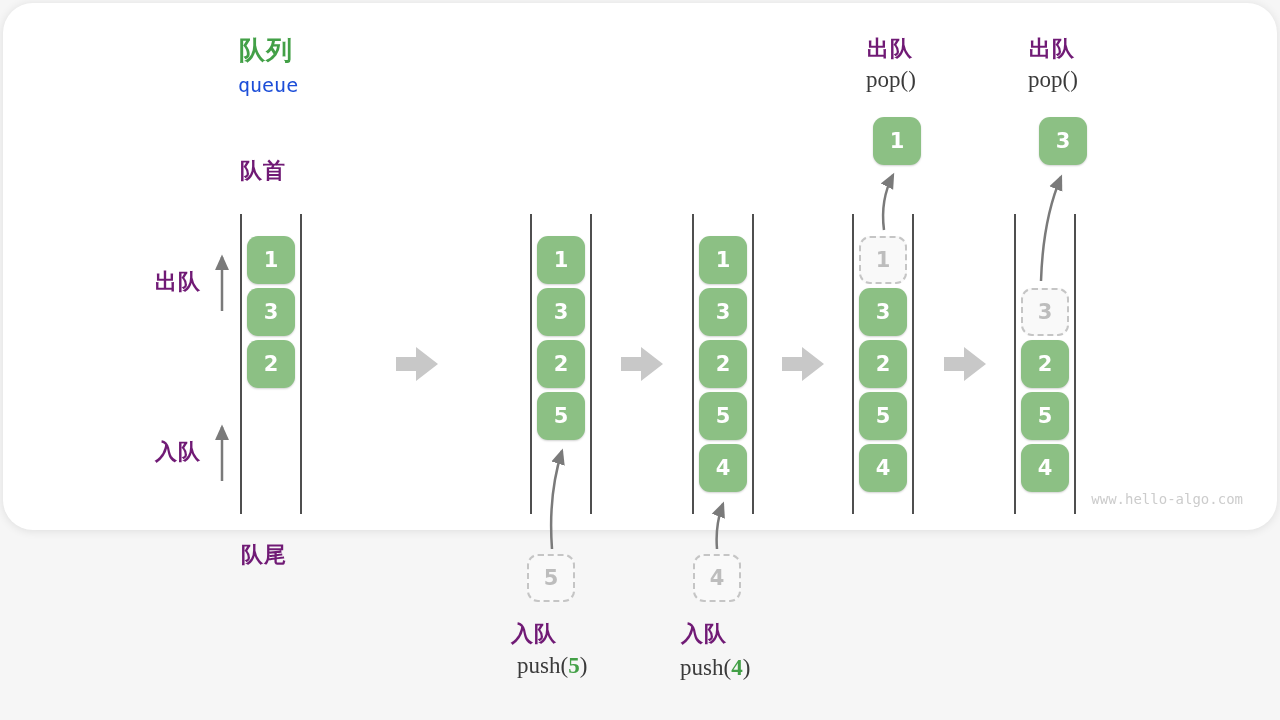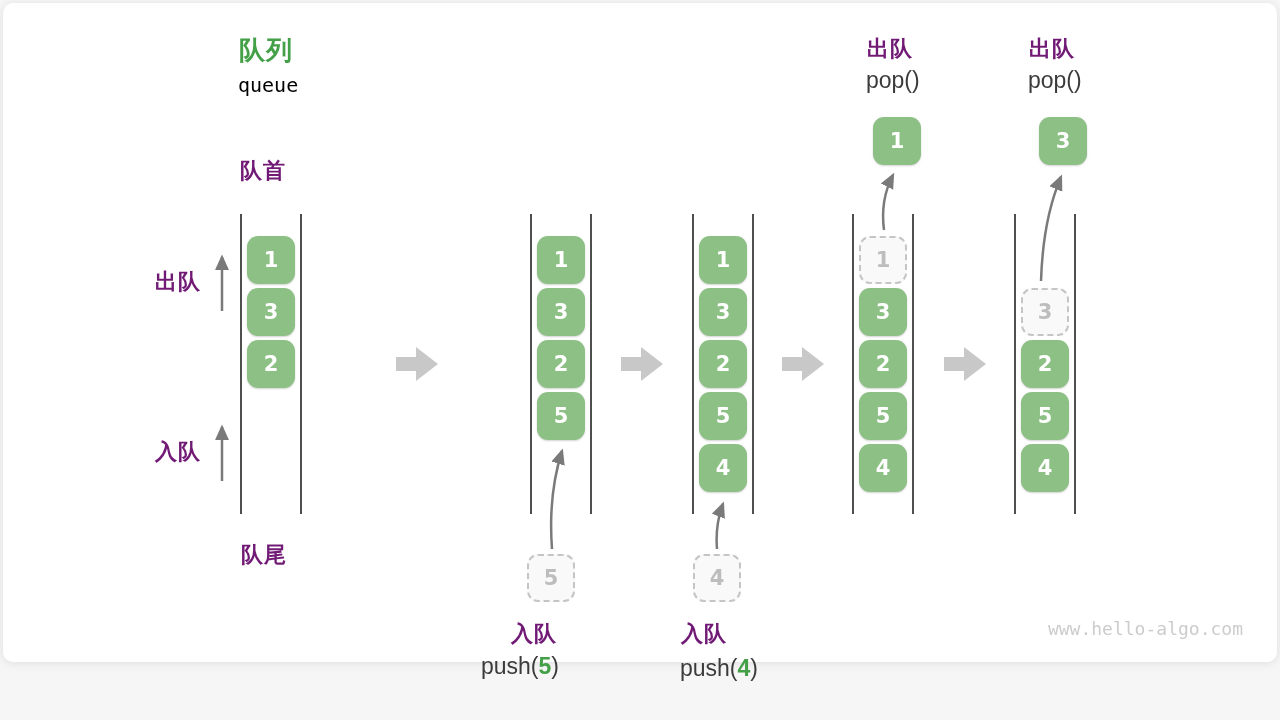--- a/index.html
+++ b/index.html
@@ -3,47 +3,47 @@
 <meta charset="utf-8">
 <style>
   html,body{margin:0;padding:0;}
   body{
     width:1280px;height:720px;overflow:hidden;
     background:#f6f6f6;
     font-family:"Liberation Sans","DejaVu Sans",sans-serif;
     position:relative;
   }
   .card{
-    position:absolute;left:3px;top:3px;width:1274px;height:659px;
-    background:#ffffff;border-radius:10px;
+    position:absolute;left:3px;top:3px;width:1274px;height:527px;
+    background:#ffffff;border-radius:30px;
     box-shadow:0 1px 10px rgba(0,0,0,0.10);
   }
   .abs{position:absolute;}
   .title-zh{font-size:26px;font-weight:bold;color:#43A047;letter-spacing:1px;}
-  .title-en{font-size:20px;color:#000000;font-family:"DejaVu Sans Mono","Liberation Mono",monospace;}
+  .title-en{font-size:20px;color:#1d4ed8;font-family:"DejaVu Sans Mono","Liberation Mono",monospace;}
   .zh-label{font-size:22px;font-weight:bold;color:#701a75;letter-spacing:1px;}
-  .code-label{font-size:23px;color:#3b3b3b;font-family:Liberation Sans, sans-serif;}
+  .code-label{font-size:23px;color:#3b3b3b;font-family:Liberation Serif, serif;}
   .code-arg{color:#43A047;font-weight:bold;}
   .qstate{position:absolute;top:211px;width:62px;height:300px;}
   .rail{position:absolute;top:0;width:2px;height:300px;background:#4f4f4f;}
   .rail.left{left:0;}
   .rail.right{right:0;}
   .cell{
     position:absolute;left:7px;width:48px;height:48px;box-sizing:border-box;
     border-radius:11px;display:flex;align-items:center;justify-content:center;
     font-size:21px;font-weight:bold;font-family:"DejaVu Sans","Liberation Sans",sans-serif;
   }
   .cell.solid{background:#8CC084;color:#ffffff;box-shadow:0 1px 2px rgba(0,0,0,0.18);}
   .cell.dashed{background:#f9f9f9;border:2px dashed #c5c5c5;color:#bdbdbd;}
   .cell.floating{left:auto;}
   .r0{top:22px;} .r1{top:74px;} .r2{top:126px;} .r3{top:178px;} .r4{top:230px;}
   .overlay{position:absolute;left:0;top:0;width:1280px;height:720px;pointer-events:none;}
   .watermark{
     font-family:"DejaVu Sans Mono","Liberation Mono",monospace;
-    font-size:18px;color:#cccccc;
+    font-size:14px;color:#cccccc;
   }
 </style>
 </head>
 <body>
 
 <div class="card">
 
   <svg class="overlay" width="1280" height="720" viewBox="0 0 1280 720">
     <defs>
       <marker id="arrow" viewBox="0 0 10 10" refX="7.5" refY="5" markerWidth="7" markerHeight="7" orient="auto">
@@ -84,21 +84,21 @@
   <div class="qstate" style="left:527px;">
     <div class="rail left"></div>
     <div class="rail right"></div>
     <div class="cell solid r0">1</div>
     <div class="cell solid r1">3</div>
     <div class="cell solid r2">2</div>
     <div class="cell solid r3">5</div>
   </div>
   <div class="cell dashed floating abs" style="left:524px;top:551px;">5</div>
   <div class="abs zh-label" style="left:508px;top:616px;">入队</div>
-  <div class="abs code-label" style="left:478px;top:650px;"><span>push(</span><span class="code-arg">5</span><span>)</span></div>
+  <div class="abs code-label" style="left:514px;top:650px;"><span>push(</span><span class="code-arg">5</span><span>)</span></div>
 
   <div class="qstate" style="left:689px;">
     <div class="rail left"></div>
     <div class="rail right"></div>
     <div class="cell solid r0">1</div>
     <div class="cell solid r1">3</div>
     <div class="cell solid r2">2</div>
     <div class="cell solid r3">5</div>
     <div class="cell solid r4">4</div>
   </div>

